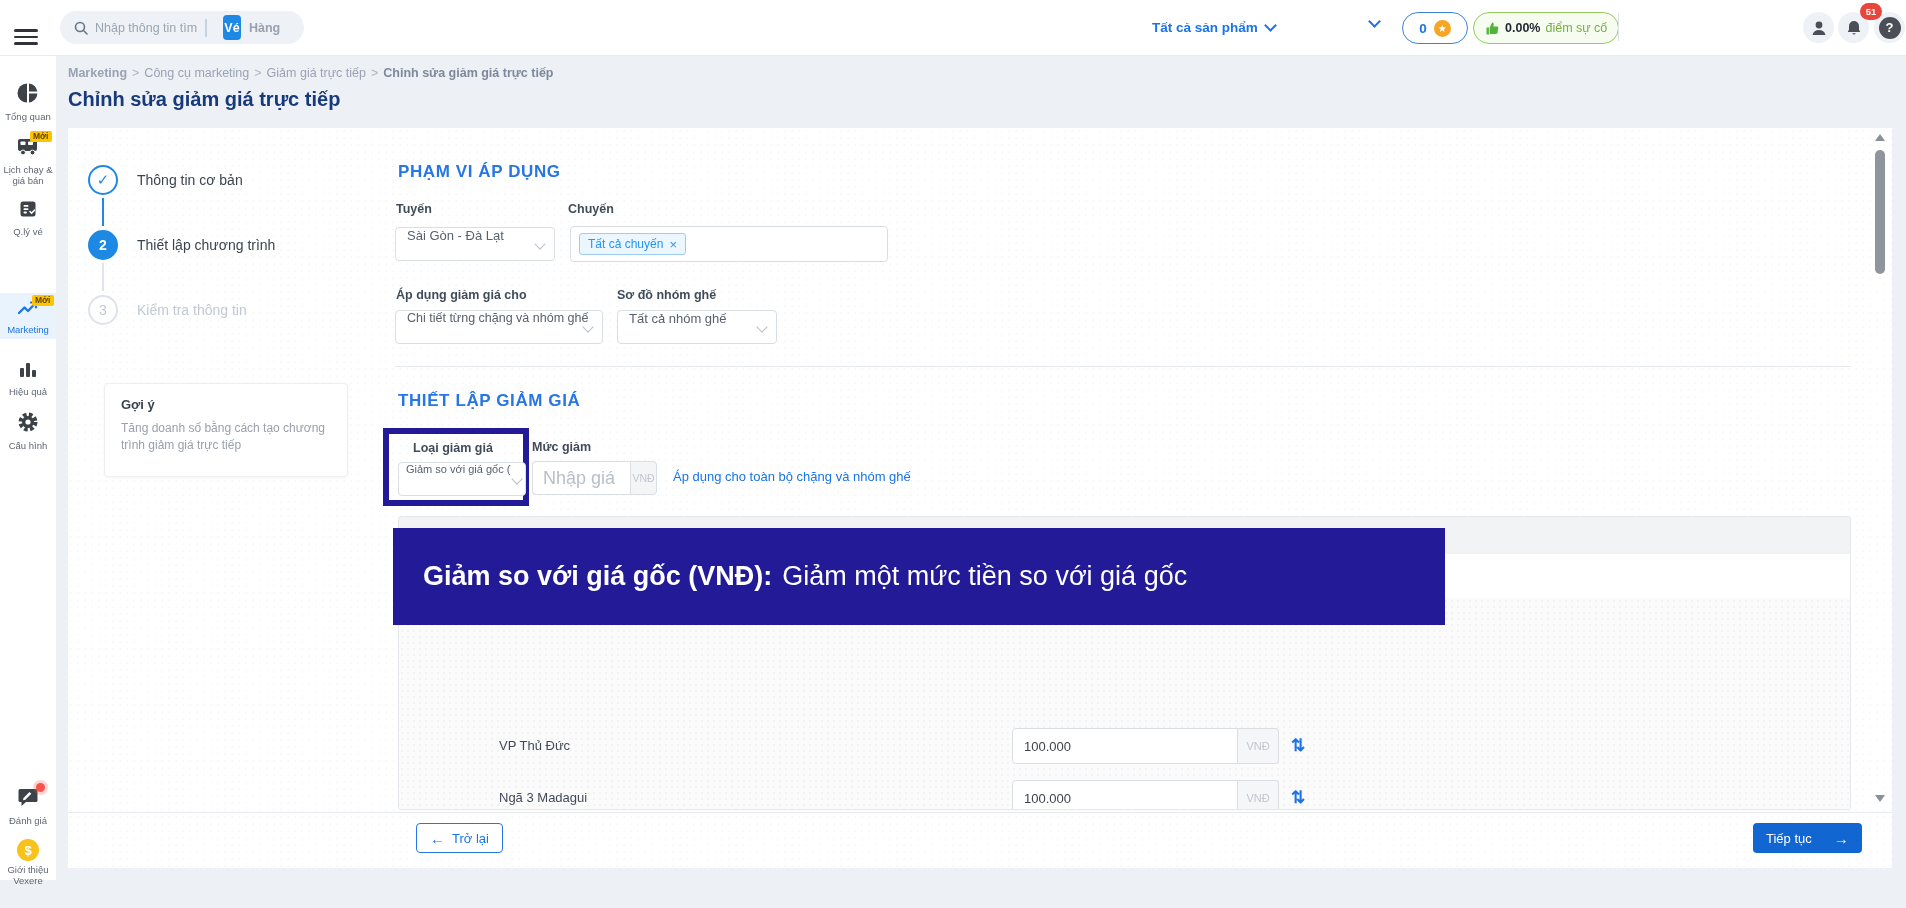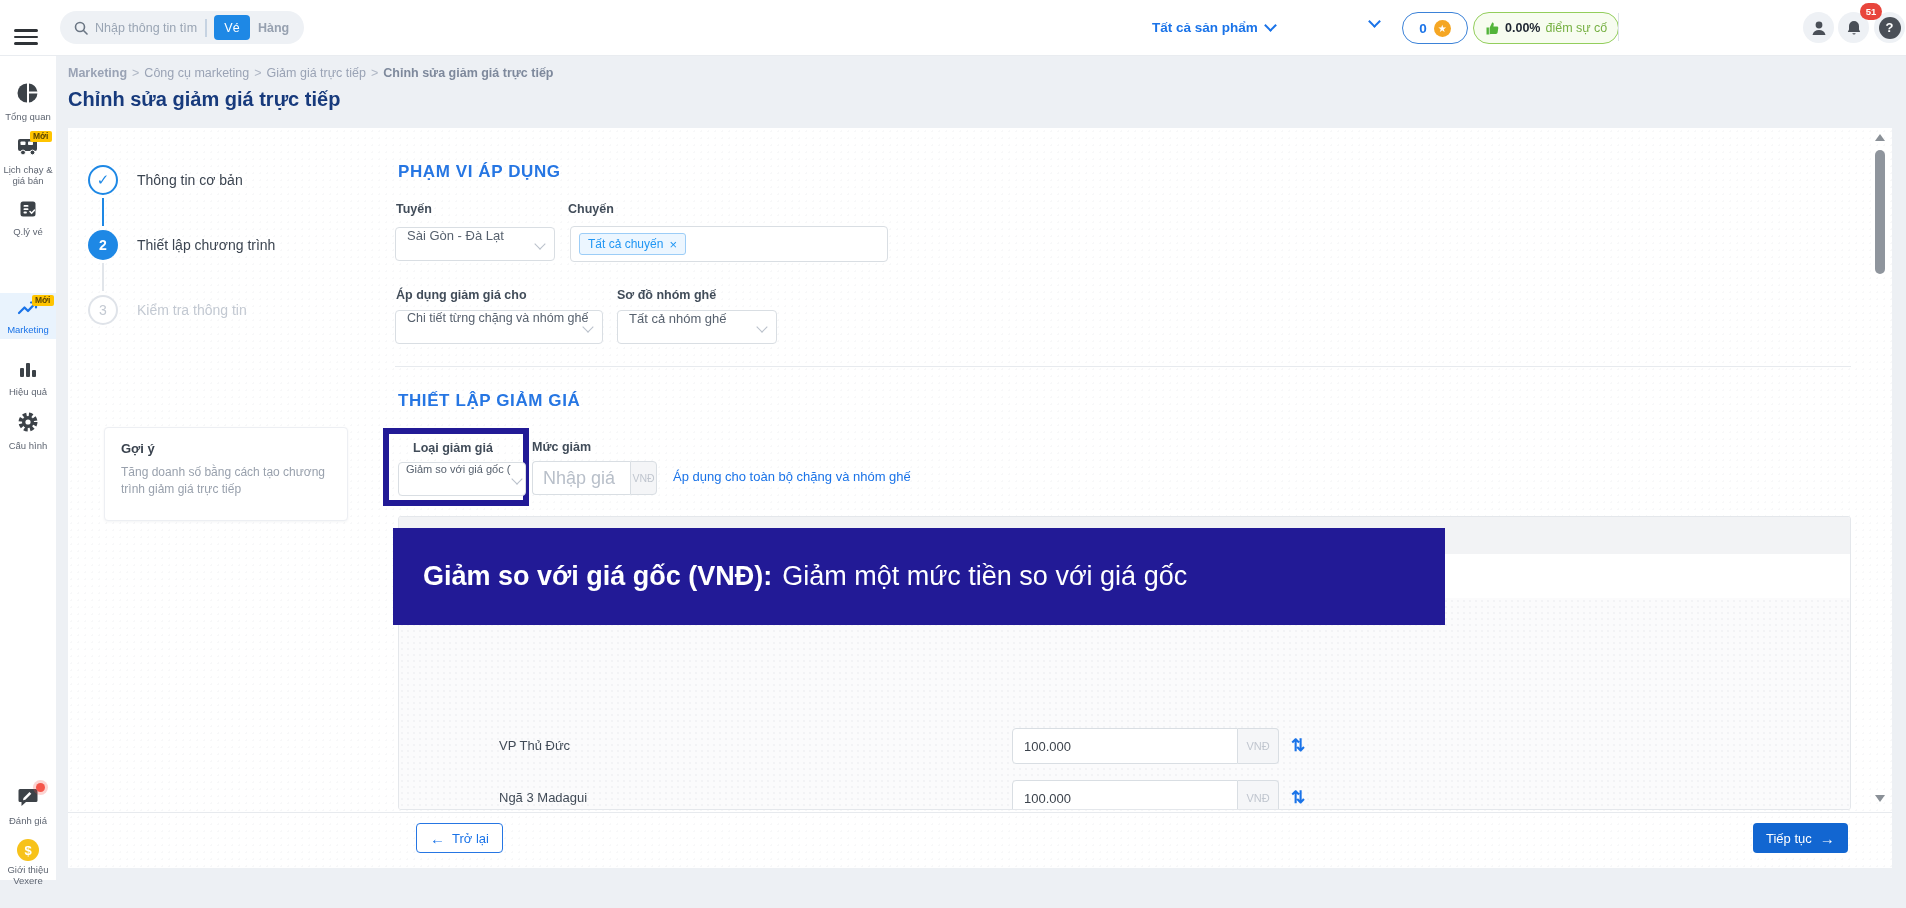--- a/index.html
+++ b/index.html
@@ -9,21 +9,21 @@
     -webkit-font-smoothing:antialiased;
   }
   
   .topbar{position:absolute;left:0;top:0;width:1906px;height:55px;background:#fff;border-bottom:1px solid #e9ecf0;z-index:30;}
   .hamburger{position:absolute;left:14px;top:29px;width:24px;height:17px;cursor:pointer;}
   .hamburger i{display:block;height:2.5px;background:#2f3337;border-radius:2px;margin-bottom:4px;}
   .search-pill{position:absolute;left:60px;top:11px;width:244px;height:33px;border-radius:17px;background:#eef1f5;display:flex;align-items:center;}
   .search-icon{margin-left:14px;display:flex;}
   .search-ph{margin-left:7px;font-size:12.5px;color:#9aa5b4;width:104px;white-space:nowrap;overflow:hidden;}
   .search-sep{width:2px;height:18px;background:#c6d3e2;margin-left:6px;}
-  .ve-btn{margin-left:7px;width:36px;height:25px;border-radius:4px;background:#1e88e5;color:#fff;font-size:12.5px;font-weight:normal;display:flex;align-items:center;justify-content:center;cursor:pointer;}
+  .ve-btn{margin-left:16px;width:18px;height:25px;border-radius:4px;background:#1e88e5;color:#fff;font-size:12.5px;font-weight:bold;display:flex;align-items:center;justify-content:center;cursor:pointer;}
   .hang-btn{margin-left:8px;font-size:12.5px;font-weight:600;color:#97a1b0;cursor:pointer;}
   .product-filter{position:absolute;left:1152px;top:0;height:55px;display:flex;align-items:center;gap:8px;color:#1a73e8;font-size:13.5px;font-weight:600;cursor:pointer;}
   .chev{display:inline-block;width:7px;height:7px;border-right:2px solid #1a73e8;border-bottom:2px solid #1a73e8;transform:rotate(45deg);margin-top:-4px;}
   .lone-chev{position:absolute;left:1370px;top:21px;cursor:pointer;}
   .pill-star{position:absolute;left:1402px;top:12px;width:64px;height:30px;border:1.5px solid #3b82d8;border-radius:16px;display:flex;align-items:center;justify-content:center;gap:7px;cursor:pointer;background:#fff;}
   .pill-star .zero{color:#1a73e8;font-size:13.5px;font-weight:600;}
   .star-disc{width:17px;height:17px;border-radius:50%;background:#f5a623;color:#fff;font-size:10px;display:flex;align-items:center;justify-content:center;}
   .pill-green{position:absolute;left:1473px;top:12px;height:30px;padding:0 11px;border:1.5px solid #93ce5c;border-radius:16px;display:flex;align-items:center;gap:5px;background:#f7fcf0;cursor:pointer;}
   .pill-green .pct{font-size:12.5px;font-weight:bold;color:#1d2430;}
   .pill-green .lbl{font-size:12.5px;color:#76b043;}
@@ -52,21 +52,21 @@
   
   .step-circle{position:absolute;width:30px;height:30px;border-radius:50%;box-sizing:border-box;display:flex;align-items:center;justify-content:center;font-size:14px;}
   .step-done{left:20px;top:37px;border:2px solid #1e88e5;color:#1e88e5;background:#fff;font-size:15px;}
   .step-active{left:20px;top:102px;background:#1e88e5;color:#fff;font-weight:bold;}
   .step-next{left:20px;top:167px;border:2px solid #dfe3e9;color:#c3c9d2;background:#fff;}
   .step-label{position:absolute;left:69px;font-size:14px;color:#3b4450;white-space:nowrap;}
   .step-label.dim{color:#c3c9d2;}
   .conn{position:absolute;left:34px;width:2px;height:28px;}
   .conn.c1{top:70px;background:#1e88e5;}
   .conn.c2{top:135px;background:#e1e5ea;}
-  .hint-box{position:absolute;left:36px;top:255px;width:244px;height:94px;box-sizing:border-box;border:1px solid #edeff3;border-radius:4px;background:#fff;box-shadow:0 1px 3px rgba(20,30,60,.05);padding:13px 16px;margin-top:44px;}
+  .hint-box{position:absolute;left:36px;top:255px;width:244px;height:94px;box-sizing:border-box;border:1px solid #edeff3;border-radius:4px;background:#fff;box-shadow:0 1px 3px rgba(20,30,60,.05);padding:13px 16px;}
   .hint-title{font-size:13px;font-weight:bold;color:#39424e;margin-bottom:8px;}
   .hint-text{font-size:12px;color:#99a1ad;line-height:1.45;width:206px;}
   
   .sec-heading{position:absolute;font-size:17px;font-weight:bold;color:#2676e3;letter-spacing:.6px;}
   .f-label{position:absolute;font-size:12.5px;font-weight:bold;color:#414c59;white-space:nowrap;}
   .select{position:absolute;height:34px;box-sizing:border-box;border:1px solid #d9dee3;border-radius:4px;background:#fff;display:flex;align-items:flex-start;padding:0 24px 0 11px;font-size:13px;color:#57616e;cursor:pointer;white-space:nowrap;}
   .select .sel-chev{position:absolute;right:10px;top:12px;width:7px;height:7px;border-right:1.5px solid #b9c0ca;border-bottom:1.5px solid #b9c0ca;transform:rotate(45deg);}
   .multibox{position:absolute;height:36px;box-sizing:border-box;border:1px solid #d9dee3;border-radius:4px;background:#fff;display:flex;align-items:center;padding:0 8px;cursor:text;}
   .tag{background:#ecf6ff;border:1px solid #9ccdf7;border-radius:3px;color:#2196f3;font-size:12px;padding:3px 8px;display:flex;align-items:center;gap:6px;}
   .tag .x{cursor:pointer;font-size:13px;line-height:1;}
@@ -90,21 +90,21 @@
   .prow .pinput{position:absolute;left:613px;top:0;width:226px;height:36px;box-sizing:border-box;border:1px solid #d9dee3;border-radius:4px 0 0 4px;padding:0 11px;font-size:13px;color:#3c434c;background:#fff;font-family:"Liberation Sans",sans-serif;outline:none;}
   .prow .punit{position:absolute;left:839px;top:0;width:41px;height:36px;box-sizing:border-box;border:1px solid #d9dee3;border-left:none;background:#f5f6f8;color:#c0c6cf;font-size:11px;display:flex;align-items:center;justify-content:center;border-radius:0 4px 4px 0;}
   .prow .swap{position:absolute;left:892px;top:7px;color:#1a73e8;font-size:17px;font-weight:bold;cursor:pointer;}
   .r0{top:130px;}.r1{top:182px;text-decoration:underline;}
   
   .banner{position:absolute;left:325px;top:400px;width:1052px;height:97px;background:#221a96;z-index:12;display:flex;align-items:center;padding-left:30px;box-sizing:border-box;color:#fff;font-size:27px;white-space:nowrap;}
   .banner b{font-weight:bold;margin-right:10px;}
   
   .foot-divider{position:absolute;left:0;top:684px;width:100%;height:1px;background:#e7eaee;}
   .back-btn{position:absolute;left:348px;top:695px;height:30px;padding:0 13px;box-sizing:border-box;border:1px solid #2676e3;border-radius:4px;background:#fff;color:#1a73e8;font-size:13px;display:flex;align-items:center;gap:7px;cursor:pointer;font-family:"Liberation Sans",sans-serif;}
-  .next-btn{position:absolute;left:1685px;top:695px;height:30px;padding:0 13px;box-sizing:border-box;border:none;border-radius:4px;background:#1266d1;color:#fff;font-size:13px;display:flex;align-items:center;gap:8px;cursor:pointer;font-family:"Liberation Sans",sans-serif;}
+  .next-btn{position:absolute;left:1685px;top:695px;height:30px;padding:0 13px;box-sizing:border-box;border:none;border-radius:4px;background:#1266d1;color:#fff;font-size:13px;display:flex;align-items:center;gap:22px;cursor:pointer;font-family:"Liberation Sans",sans-serif;}
   .arrow-glyph{font-size:15px;line-height:1;}
   
   .scrollbar{position:absolute;left:1872px;top:130px;width:16px;height:680px;z-index:25;}
   .sb-up{position:absolute;left:3px;top:4px;width:0;height:0;border-left:5px solid transparent;border-right:5px solid transparent;border-bottom:7px solid #8a9097;cursor:pointer;}
   .sb-thumb{position:absolute;left:3px;top:20px;width:10px;height:124px;border-radius:6px;background:#8f959d;cursor:grab;}
   .sb-down{position:absolute;left:3px;bottom:8px;width:0;height:0;border-left:5px solid transparent;border-right:5px solid transparent;border-top:7px solid #8a9097;cursor:pointer;}
   svg{display:block;}
 </style>
 </head>
 <body>

